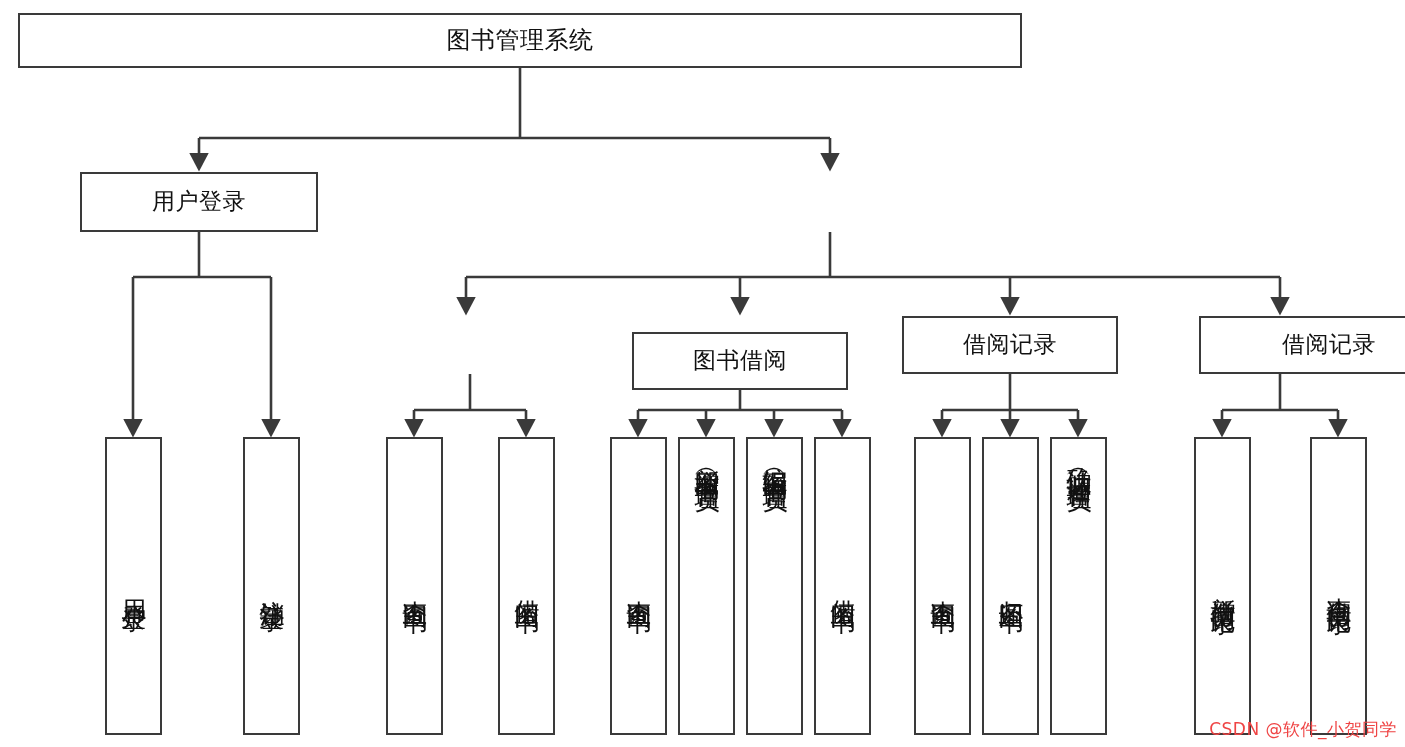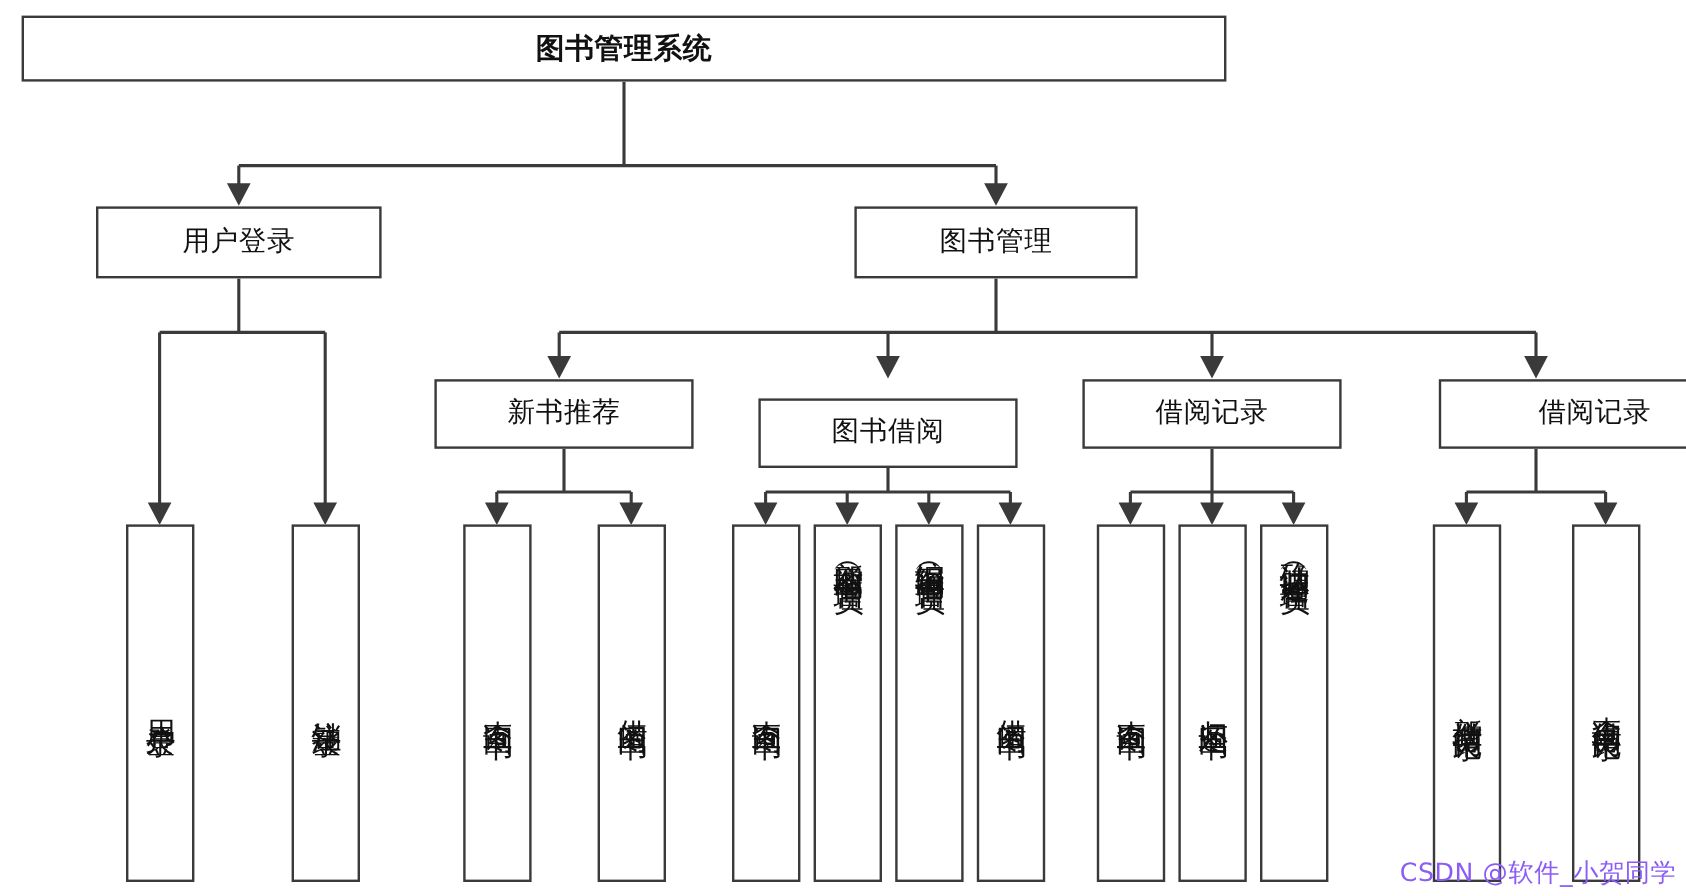--- a/index.html
+++ b/index.html
@@ -59,22 +59,22 @@
     white-space: nowrap;
   }
   .node.leaf.center-v {
     align-items: center;
     padding-top: 0;
   }
   #watermark {
     position: absolute;
     right: 8px;
     bottom: 6px;
-    font-size: 21px;
-    color: #8b5cf6;
+    font-size: 17px;
+    color: #ef4444;
     z-index: 6;
     white-space: nowrap;
     letter-spacing: 0.5px;
   }
 </style>
 </head>
 <body>
 
 <div id="canvas">
 
@@ -121,34 +121,28 @@
       <path d="M1010,410 L1010,427" marker-end="url(#arrow)"></path>
       <path d="M1078,410 L1078,427" marker-end="url(#arrow)"></path>
 
       <path d="M1280,374 L1280,410"></path>
       <path d="M1222,410 L1338,410"></path>
       <path d="M1222,410 L1222,427" marker-end="url(#arrow)"></path>
       <path d="M1338,410 L1338,427" marker-end="url(#arrow)"></path>
     </g>
   </svg>
 
-  <div class="node root horiz" style="left:18px; top:13px; width:1004px; height:55px;font-weight:bold;">
+  <div class="node root horiz" style="left:18px; top:13px; width:1004px; height:55px;">
     <span class="node-label">图书管理系统</span>
   </div>
 
   <div class="node horiz" style="left:80px; top:172px; width:238px; height:60px;">
     <span class="node-label">用户登录</span>
   </div>
-  <div class="node horiz" style="left:712px; top:172px; width:236px; height:60px;">
-    <span class="node-label">图书管理</span>
-  </div>
 
-  <div class="node horiz" style="left:362px; top:316px; width:216px; height:58px;">
-    <span class="node-label">新书推荐</span>
-  </div>
   <div class="node horiz" style="left:632px; top:332px; width:216px; height:58px;">
     <span class="node-label">图书借阅</span>
   </div>
   <div class="node horiz" style="left:902px; top:316px; width:216px; height:58px;">
     <span class="node-label">借阅记录</span>
   </div>
   <div class="node horiz" style="left:1172px; top:316px; width:260px; height:58px;margin-left:27px;">
     <span class="node-label">借阅记录</span>
   </div>
 

